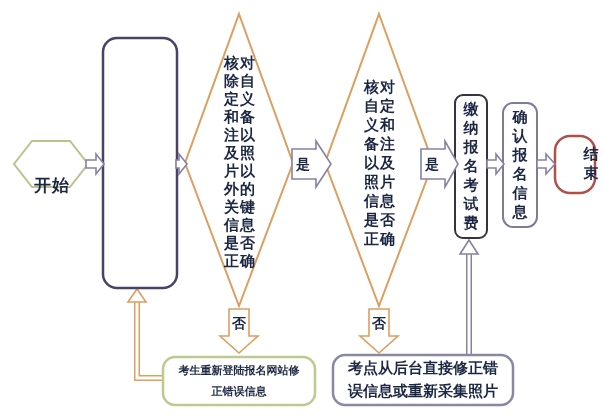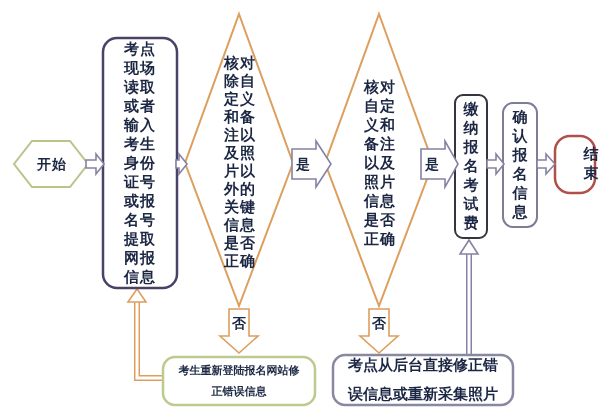--- a/index.html
+++ b/index.html
@@ -7,26 +7,26 @@
     position:relative;width:604px;height:417px;background:#ffffff;
     font-family:"DejaVu Sans","Liberation Sans",sans-serif;
     overflow:hidden;
   }
   #shapes{position:absolute;left:0;top:0;}
   .lbl{
     position:absolute;transform:translate(-50%,-50%);
     color:#1c2744;font-weight:bold;text-align:center;
     word-break:break-all;line-break:anywhere;white-space:normal;
   }
-  .h-lbl{font-size:14px;line-height:20px;letter-spacing:1px;white-space:nowrap;}
+  .h-lbl{font-size:17px;line-height:20px;letter-spacing:1px;white-space:nowrap;margin-top:21px;}
   .col2{width:36px;font-size:15px;line-height:19px;letter-spacing:1px;}
   .col2-tight{width:36px;font-size:15px;line-height:18px;letter-spacing:1px;}
   .col1{width:17px;font-size:15px;line-height:19px;letter-spacing:0;}
   .wrap8{width:126px;font-size:11px;line-height:21px;letter-spacing:0;}
-  .wrap10{width:156px;font-size:15px;line-height:29px;letter-spacing:0;}
+  .wrap10{width:156px;font-size:15px;line-height:23px;letter-spacing:0;}
   .edge-lbl{font-size:14px;line-height:14px;letter-spacing:0;}
 </style>
 </head>
 <body>
 
 <div id="stage">
 
   <svg id="shapes" width="604" height="417" viewBox="0 0 604 417">
 
     <g>
@@ -70,21 +70,20 @@
 
     <path d="M421,149 L445,149 L445,141 L458,164 L445,187 L445,179 L421,179 Z" fill="#ffffff" stroke="#8781a3" stroke-width="1.6"></path>
 
     <path d="M229,309 L249,309 L249,336 L258,336 L239,353 L220,336 L229,336 Z" fill="#ffffff" stroke="#dd9e5e" stroke-width="1.6"></path>
 
     <path d="M369,309 L389,309 L389,336 L398,336 L379,353 L360,336 L369,336 Z" fill="#ffffff" stroke="#dd9e5e" stroke-width="1.6"></path>
   </svg>
 
   <div class="lbl h-lbl" style="left:52px;top:164px;">开始</div>
 
-  <div class="lbl col2" style="left:140px;top:163px;">考点现场读取或者输入考生身份证号或报名号提取网报信息</div>
 
   <div class="lbl col2" style="left:380px;top:163px;">核对自定义和备注以及照片信息是否正确</div>
 
   <div class="lbl col2-tight" style="left:240px;top:162px;">核对除自定义和备注以及照片以外的关键信息是否正确</div>
 
   <div class="lbl col1" style="left:520px;top:165px;">确认报名信息</div>
 
   <div class="lbl col1" style="left:471px;top:166px;">缴纳报名考试费</div>
 
   <div class="lbl col1" style="left:591px;top:164px;">结束</div>

